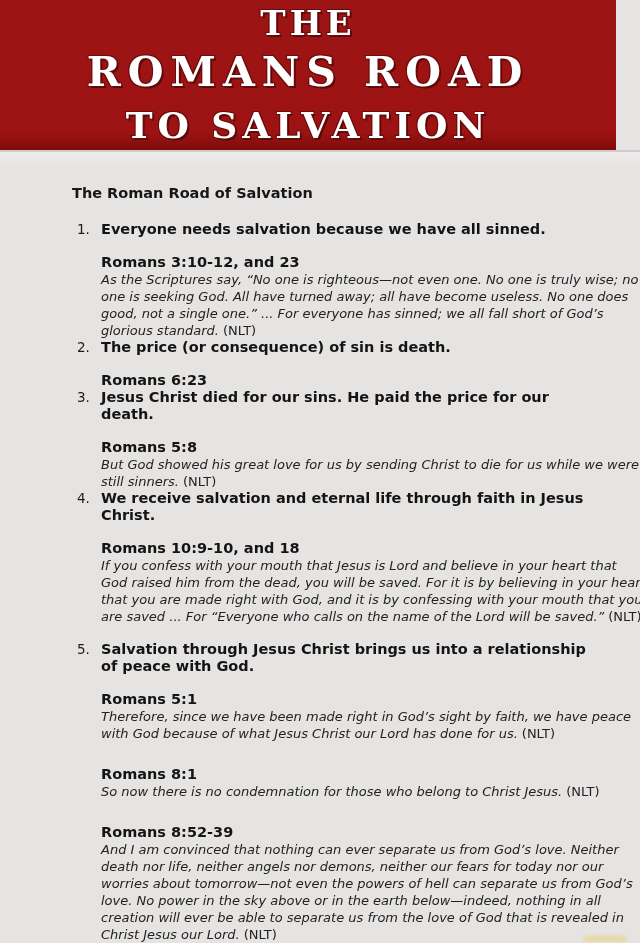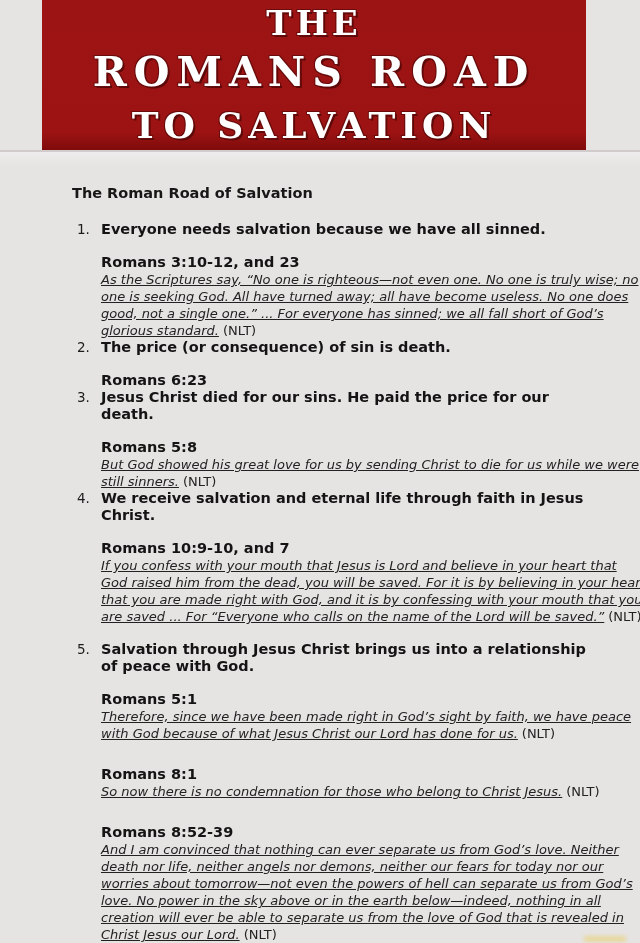--- a/index.html
+++ b/index.html
@@ -5,26 +5,25 @@
   * { margin: 0; padding: 0; box-sizing: border-box; }
   html, body { width: 640px; height: 943px; overflow: hidden; }
   body {
     font-family: "DejaVu Sans", "Liberation Sans", sans-serif;
     background: #e6e4e3;
     position: relative;
   }
 
   
   .banner {
-    width: 544px; height: 150px;
+    width: 616px; height: 150px;
     background: linear-gradient(180deg, #9d1414 0%, #9d1313 88%, #7f0b0b 100%);
     display: flex; flex-direction: column;
     align-items: center; justify-content: center;
     padding-top: 2px;
-    margin-left: 42px;
   }
   .banner-line {
     font-family: "DejaVu Serif", "Liberation Serif", serif;
     font-weight: bold;
     color: #ffffff;
     text-shadow: -1px -1px 0 #6a0c0c, 1px -1px 0 #6a0c0c,
                  -1px 1px 0 #6a0c0c, 2px 2px 0 #5c0909;
     white-space: nowrap;
   }
   .banner-line.l1 { font-size: 34px; line-height: 40px; letter-spacing: 4px; }
@@ -53,21 +52,21 @@
   .item-body { flex: 1; min-width: 0; }
   .item-point {
     font-size: 14.5px; font-weight: bold; line-height: 17px;
     margin-bottom: 16px; color: #141414;
   }
   .passage + .passage { margin-top: 24px; }
   .passage-ref {
     font-size: 14.5px; font-weight: bold; line-height: 17px; color: #141414;
   }
   .verse { font-size: 13px; line-height: 17px; color: #222222; }
-  .verse-text { font-style: italic; white-space: pre; text-decoration: underline; }
+  .verse-text { font-style: italic; white-space: pre; }
   .nlt { font-style: normal; margin-left: 4px; }
 
   .corner-smudge {
     position: absolute; bottom: 1px; right: 14px;
     width: 42px; height: 6px;
     background: rgba(233, 205, 95, 0.55);
     filter: blur(2px);
   }
 </style>
 </head>
@@ -117,21 +116,21 @@
 still sinners.</span><span class="nlt">(NLT)</span></div>
       </div>
     </div>
   </div>
 
   <div class="item">
     <span class="item-num">4.</span>
     <div class="item-body">
       <div class="item-point">We receive salvation and eternal life through faith in Jesus Christ.</div>
       <div class="passage">
-        <div class="passage-ref">Romans 10:9-10, and 7</div>
+        <div class="passage-ref">Romans 10:9-10, and 18</div>
         <div class="verse"><span class="verse-text">If you confess with your mouth that Jesus is Lord and believe in your heart that
 God raised him from the dead, you will be saved. For it is by believing in your heart
 that you are made right with God, and it is by confessing with your mouth that you
 are saved ... For “Everyone who calls on the name of the Lord will be saved.”</span><span class="nlt">(NLT)</span></div>
       </div>
     </div>
   </div>
 
   <div class="item spaced">
     <span class="item-num">5.</span>

